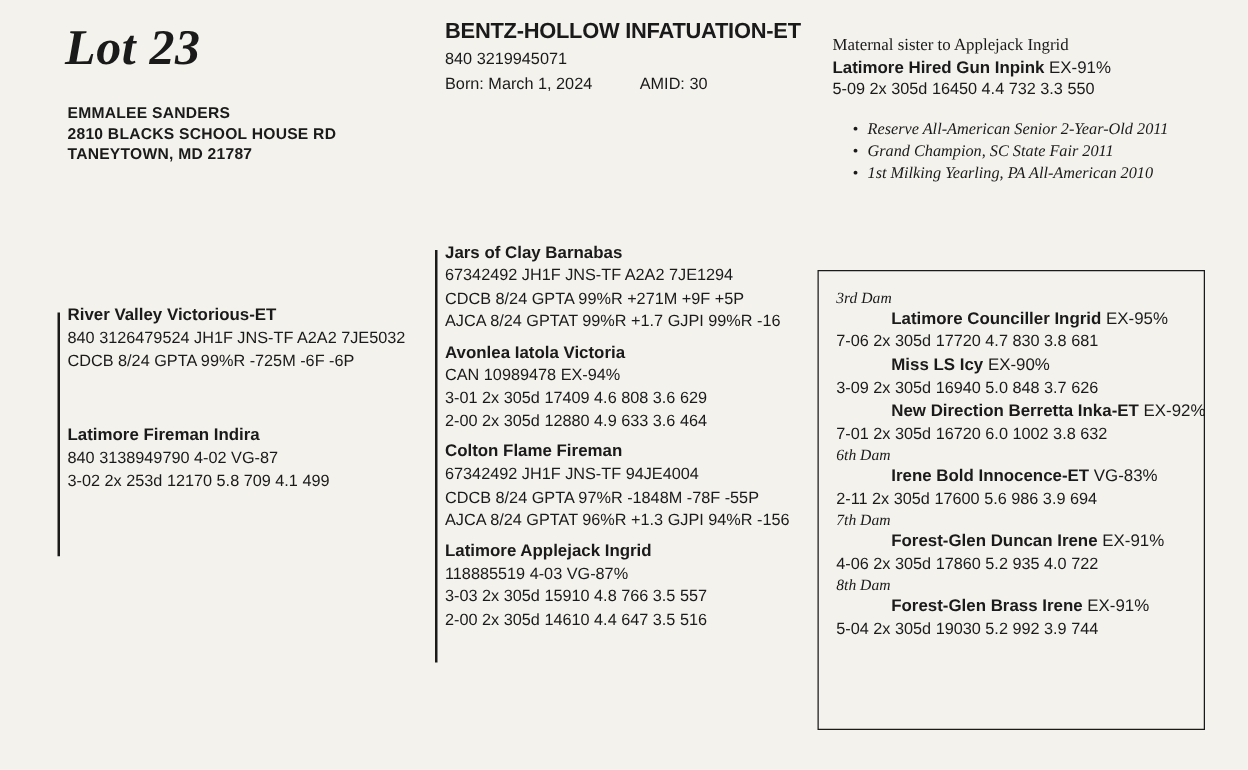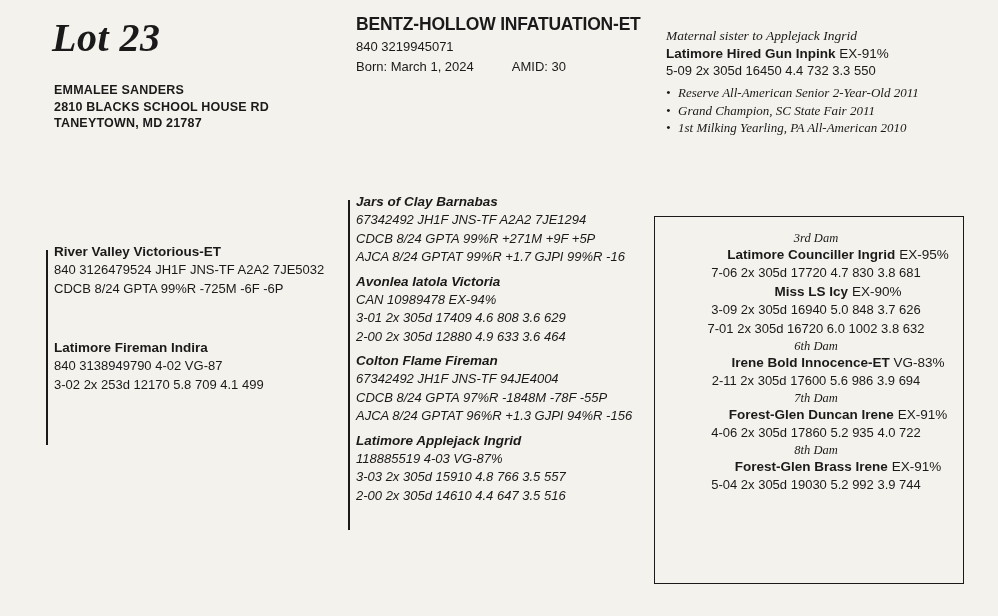--- a/index.html
+++ b/index.html
@@ -68,36 +68,35 @@
 
   
   .maternal {
     position: absolute;
     left: 666px;
     top: 28px;
     width: 320px;
   }
   .maternal .note {
     font-family: "Liberation Serif", serif;
-    font-style: italic;
     font-size: 13.5px;
     margin-bottom: 2px;
   }
   .maternal .dam-name {
     font-size: 13.5px;
     font-weight: bold;
     margin-bottom: 2px;
   }
   .maternal .dam-name .score { font-weight: normal; }
   .maternal .dam-rec {
     font-size: 13px;
     margin-bottom: 6px;
   }
   .maternal ul {
-    margin: 0;
+    margin: 16px;
     padding: 0;
     list-style: none;
   }
   .maternal li {
     font-family: "Liberation Serif", serif;
     font-style: italic;
     font-size: 13px;
     line-height: 17.5px;
     padding-left: 12px;
     position: relative;
@@ -146,33 +145,32 @@
     width: 300px;
   }
   .mid-col .vrule {
     position: absolute;
     left: -8px;
     top: 6px;
     width: 1.5px;
     height: 330px;
     background: #1a1a1a;
   }
-  .mid-block { margin-bottom: 7px; font-style: italic; }
+  .mid-block { margin-bottom: 7px; }
 
   
   .dam-box {
     position: absolute;
     left: 654px;
     top: 216px;
     width: 310px;
     height: 368px;
     border: 1.5px solid #1a1a1a;
     padding: 14px 0 0 14px;
     box-sizing: border-box;
-    text-align: center;
   }
   .dam-gen {
     font-family: "Liberation Serif", serif;
     font-style: italic;
     font-size: 12.5px;
     line-height: 15px;
   }
   .dam-box .dam-name {
     font-size: 13.5px;
     font-weight: bold;
@@ -284,20 +282,24 @@
 
     <div>
       <div class="dam-name">
         <span>Miss LS Icy</span>
         <span class="score">EX-90%</span>
       </div>
       <div class="dam-rec">3-09  2x  305d  16940  5.0  848  3.7  626</div>
     </div>
 
     <div>
+      <div class="dam-name">
+        <span>New Direction Berretta Inka-ET</span>
+        <span class="score">EX-92%</span>
+      </div>
       <div class="dam-rec">7-01  2x  305d  16720  6.0  1002  3.8  632</div>
     </div>
 
     <div>
       <div class="dam-gen">6th Dam</div>
       <div class="dam-name">
         <span>Irene Bold Innocence-ET</span>
         <span class="score">VG-83%</span>
       </div>
       <div class="dam-rec">2-11  2x  305d  17600  5.6  986  3.9  694</div>

